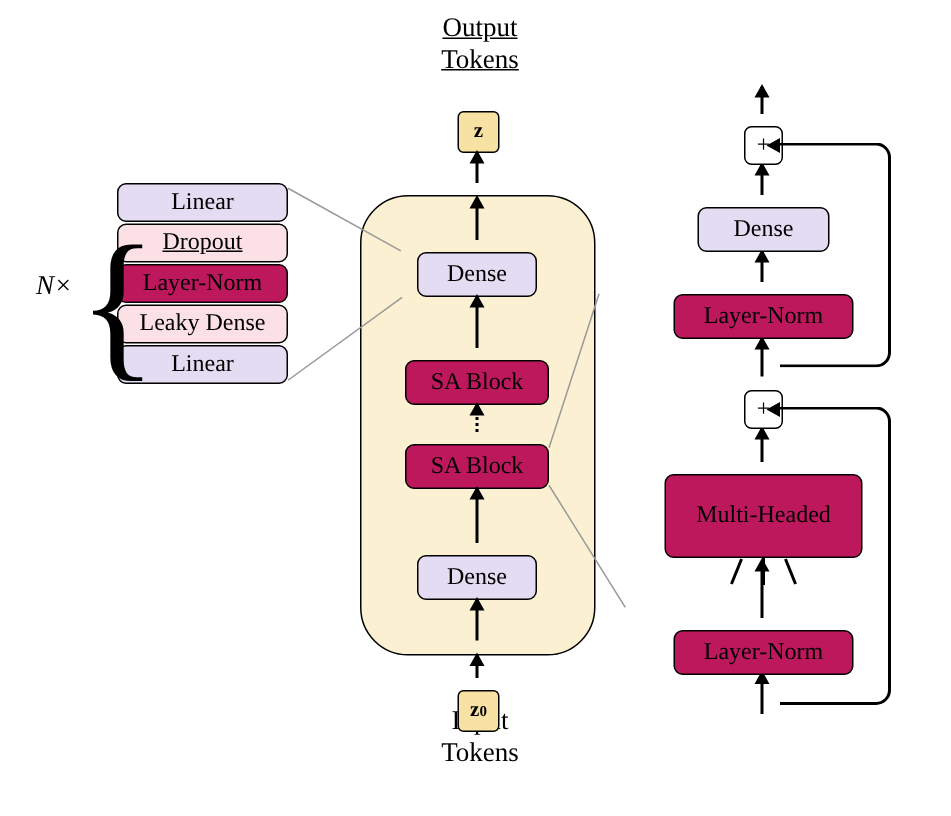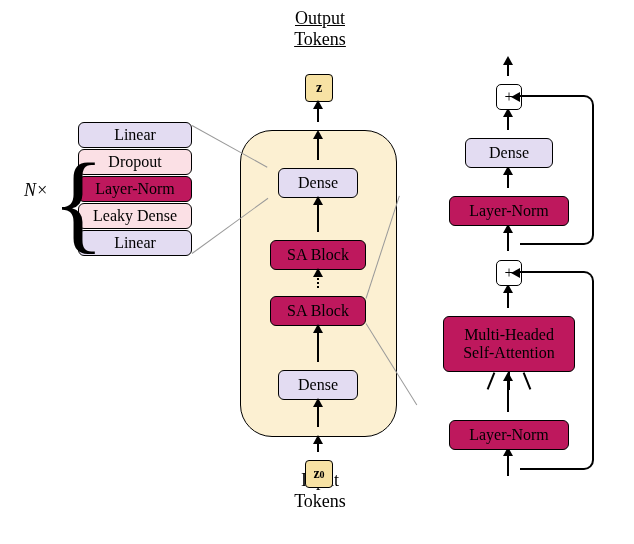--- a/index.html
+++ b/index.html
@@ -164,21 +164,21 @@
 <div class="arrow-up" style="left:318px; top:326px; height:44px;"></div>
 <div class="arrow-up dotted" style="left:318px; top:270px; height:26px;"></div>
 <div class="arrow-up" style="left:318px; top:198px; height:42px;"></div>
 <div class="arrow-up" style="left:318px; top:132px; height:36px;"></div>
 <div class="arrow-up" style="left:318px; top:102px; height:28px;"></div>
 
 <div class="line-diag" style="left:192px; top:125px; width:86px; transform:rotate(29deg);"></div>
 <div class="line-diag" style="left:192px; top:253px; width:94px; transform:rotate(-36deg);"></div>
 
 <div class="box bg-purple" style="left:78px; top:122px; width:112px; height:24px;">Linear</div>
-<div class="box bg-pink" style="left:78px; top:149px; width:112px; height:24px;">Dropout</div>
+<div class="box bg-pink" style="left:78px; top:149px; width:112px; height:24px;text-decoration:underline;">Dropout</div>
 <div class="box bg-yellow" style="left:78px; top:176px; width:112px; height:24px;">Layer-Norm</div>
 <div class="box bg-pink" style="left:78px; top:203px; width:112px; height:24px;">Leaky Dense</div>
 <div class="box bg-purple" style="left:78px; top:230px; width:112px; height:24px;">Linear</div>
 
 <div class="brace" style="left:52px; top:158px;">{</div>
 <div class="label" style="left:18px; top:180px; width:36px; font-style:italic;">N×</div>
 
 <div class="line-diag" style="left:366px; top:298px; width:108px; transform:rotate(-72deg);"></div>
 <div class="line-diag" style="left:366px; top:323px; width:96px; transform:rotate(58deg);"></div>
 
@@ -193,21 +193,20 @@
 <div class="add-box" style="left:496px; top:84px;">+</div>
 
 <div class="box bg-purple" style="left:465px; top:138px; width:86px; height:28px;">Dense</div>
 
 <div class="box bg-yellow" style="left:449px; top:196px; width:118px; height:28px;">Layer-Norm</div>
 
 <div class="add-box" style="left:496px; top:260px;">+</div>
 
 <div class="box bg-yellow" style="left:443px; top:316px; width:130px; height:54px; flex-direction:column;">
   <span>Multi-Headed</span>
-  <span>Self-Attention</span>
 </div>
 
 <div class="branch" style="left:490px; top:372px; transform:rotate(22deg);"></div>
 <div class="branch" style="left:508px; top:372px;"></div>
 <div class="branch" style="left:526px; top:372px; transform:rotate(-22deg);"></div>
 
 <div class="box bg-yellow" style="left:449px; top:420px; width:118px; height:28px;">Layer-Norm</div>
 
 <div class="residual-right" style="left:520px; top:271px; width:72px; height:195px;"></div>
 

